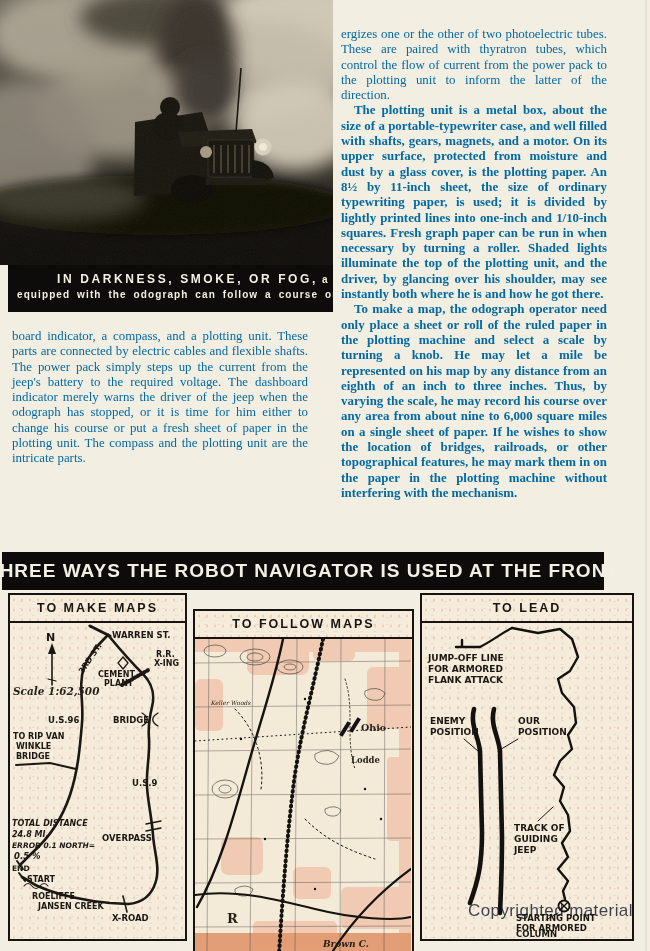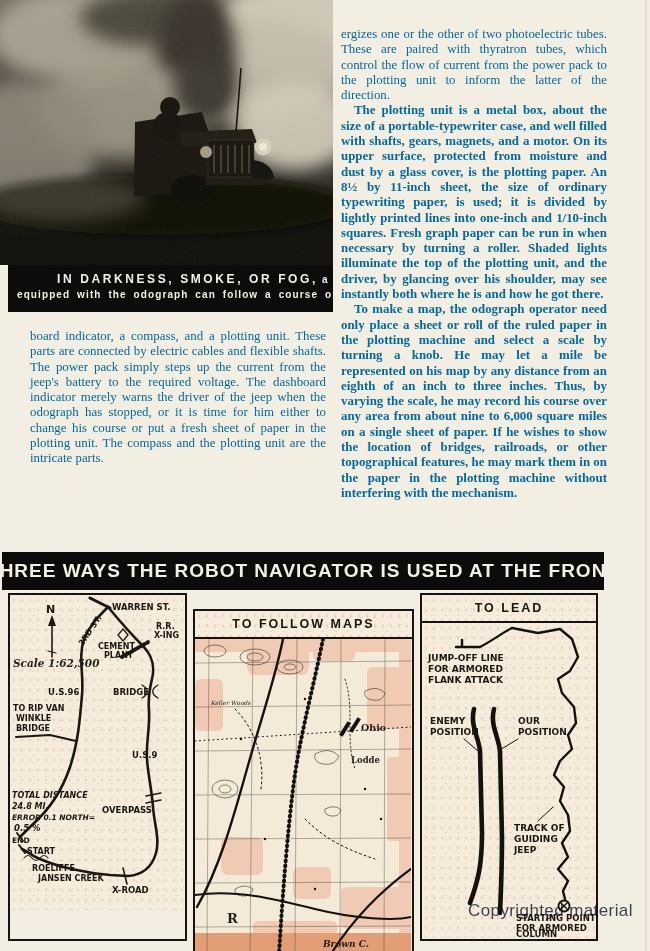--- a/index.html
+++ b/index.html
@@ -21,42 +21,42 @@
     background:#0d0c0a;color:#f3f0e6;box-sizing:border-box;
     padding:7px 9px 0 9px;font-family:"Liberation Sans",sans-serif;
   }
   .caption .l1{font-size:12px;font-weight:bold;letter-spacing:2.6px;white-space:nowrap;padding-left:40px;}
   .caption .l1 .small{font-size:10px;letter-spacing:1.6px;margin-left:4px;}
   .caption .l2{font-size:10px;font-weight:bold;letter-spacing:1.1px;word-spacing:3px;margin-top:3px;white-space:nowrap;}
   
   .col{position:absolute;color:#0369a1;font-size:12.9px;line-height:15.3px;text-align:justify;}
   .col p{margin:0;}
   .col p.indent{text-indent:13px;font-weight:bold;}
-  .col-left{left:30px;top:329px;width:296px;}
+  .col-left{left:12px;top:329px;width:296px;}
   .col-right{left:341px;top:27px;width:266px;}
   
   .banner{
     position:absolute;left:2px;top:552px;width:602px;height:38px;
     background:#0d0c0a;color:#f2efe4;display:flex;align-items:center;justify-content:center;
     font-family:"Liberation Sans",sans-serif;font-weight:bold;font-size:19px;letter-spacing:1px;
     white-space:nowrap;
   }
   
   .speckle{
     background-color:#f5ecdb;
     background-image:
       radial-gradient(rgba(198,110,82,.22) 1px, transparent 1.4px),
       radial-gradient(rgba(198,110,82,.13) 1px, transparent 1.4px);
     background-size:8px 10px,13px 7px;
     background-position:0 0,4px 3px;
   }
   .panel{position:absolute;top:593px;height:348px;border:2.5px solid #161310;box-sizing:border-box;}
   .panel-1{left:8px;width:179px;}
   .panel-2{left:193px;width:221px;margin-top:16px;}
-  .panel-3{left:420px;width:178px;}
+  .panel-3{left:420px;width:214px;}
   .panel-header{
     height:26px;border-bottom:2.5px solid #161310;display:flex;align-items:center;justify-content:center;
     font-family:"Liberation Sans",sans-serif;font-weight:bold;font-size:12.5px;letter-spacing:2px;color:#181410;
     white-space:nowrap;
   }
   .panel-body{position:relative;height:315px;overflow:hidden;}
   .panel-body svg{display:block;}
   .hand{font-family:"DejaVu Sans",sans-serif;font-weight:bold;fill:#1b1712;}
   .topo{font-family:"DejaVu Serif",serif;fill:#241f18;}
   
@@ -147,20 +147,21 @@
     <p>ergizes one or the other of two photoelectric tubes. These are paired with thyratron tubes, which control the flow of current from the power pack to the plotting unit to inform the latter of the direction.</p>
     <p class="indent">The plotting unit is a metal box, about the size of a portable-typewriter case, and well filled with shafts, gears, magnets, and a motor. On its upper surface, protected from moisture and dust by a glass cover, is the plotting paper. An 8½ by 11-inch sheet, the size of ordinary typewriting paper, is used; it is divided by lightly printed lines into one-inch and 1/10-inch squares. Fresh graph paper can be run in when necessary by turning a roller. Shaded lights illuminate the top of the plotting unit, and the driver, by glancing over his shoulder, may see instantly both where he is and how he got there.</p>
     <p class="indent">To make a map, the odograph operator need only place a sheet or roll of the ruled paper in the plotting machine and select a scale by turning a knob. He may let a mile be represented on his map by any distance from an eighth of an inch to three inches. Thus, by varying the scale, he may record his course over any area from about nine to 6,000 square miles on a single sheet of paper. If he wishes to show the location of bridges, railroads, or other topographical features, he may mark them in on the paper in the plotting machine without interfering with the mechanism.</p>
   </div>
 
   <div class="banner">
     <span>THREE WAYS THE ROBOT NAVIGATOR IS USED AT THE FRONT</span>
   </div>
 
   <div class="panel panel-1">
+    <div class="panel-header speckle">TO MAKE MAPS</div>
     <div class="panel-body speckle">
       <svg width="174" height="315" viewBox="0 0 174 315">
         <g stroke="#1b1712" fill="none" stroke-linecap="round">
 
           <g>
             <line x1="42" y1="26" x2="42" y2="62" stroke-width="1.6"></line>
             <path d="M42,20 L38,31 L46,31 Z" fill="#1b1712" stroke="none"></path>
             <line x1="38" y1="56" x2="46" y2="58" stroke-width="1.2"></line>
           </g>
 

